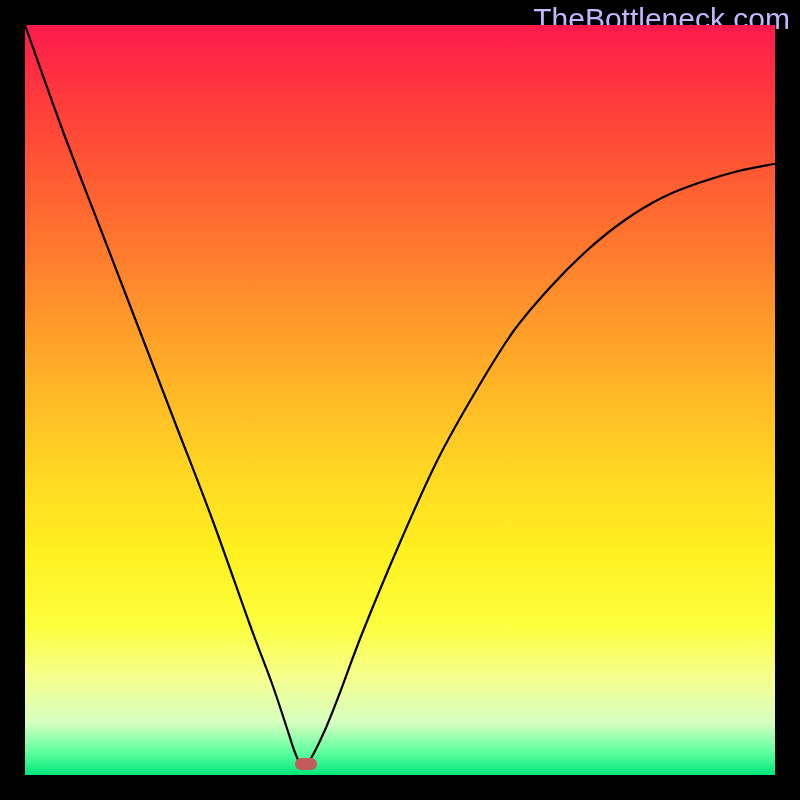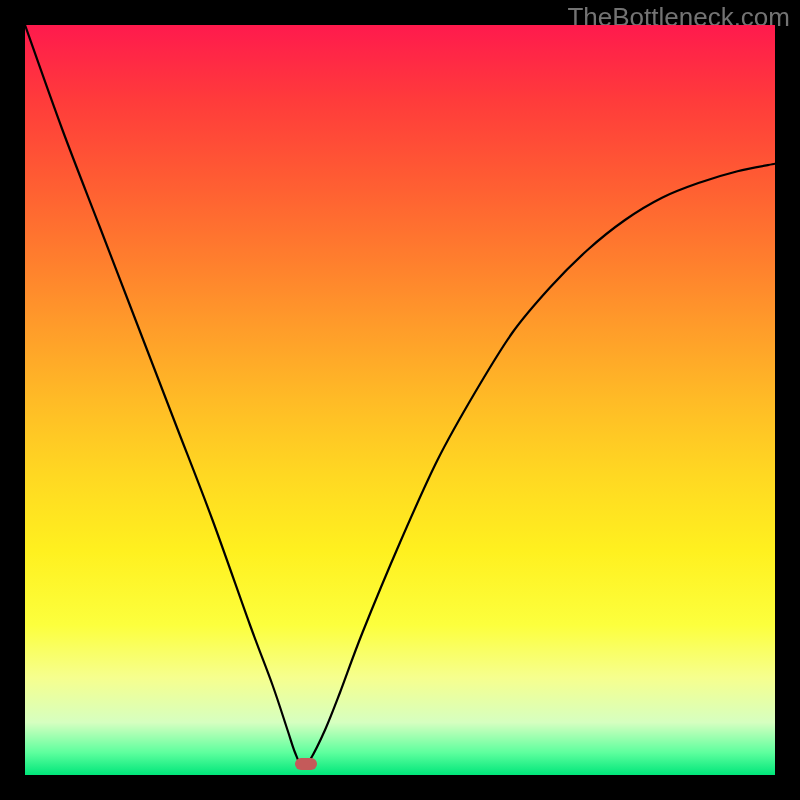--- a/index.html
+++ b/index.html
@@ -45,23 +45,23 @@
     width: 22px;
     height: 12px;
     border-radius: 6px;
     background: #c45a5a;
     transform: translate(-50%, -50%);
   }
   .watermark {
     position: absolute;
     top: 2px;
     right: 10px;
-    color: #737373;
+    color: #c4b5fd;
     font-family: Arial, Helvetica, sans-serif;
-    font-size: 26px;
+    font-size: 30px;
     letter-spacing: 0px;
     user-select: none;
   }
 </style>
 </head>
 <body>
 <div class="container">
 
   <div class="watermark">TheBottleneck.com</div>
 

